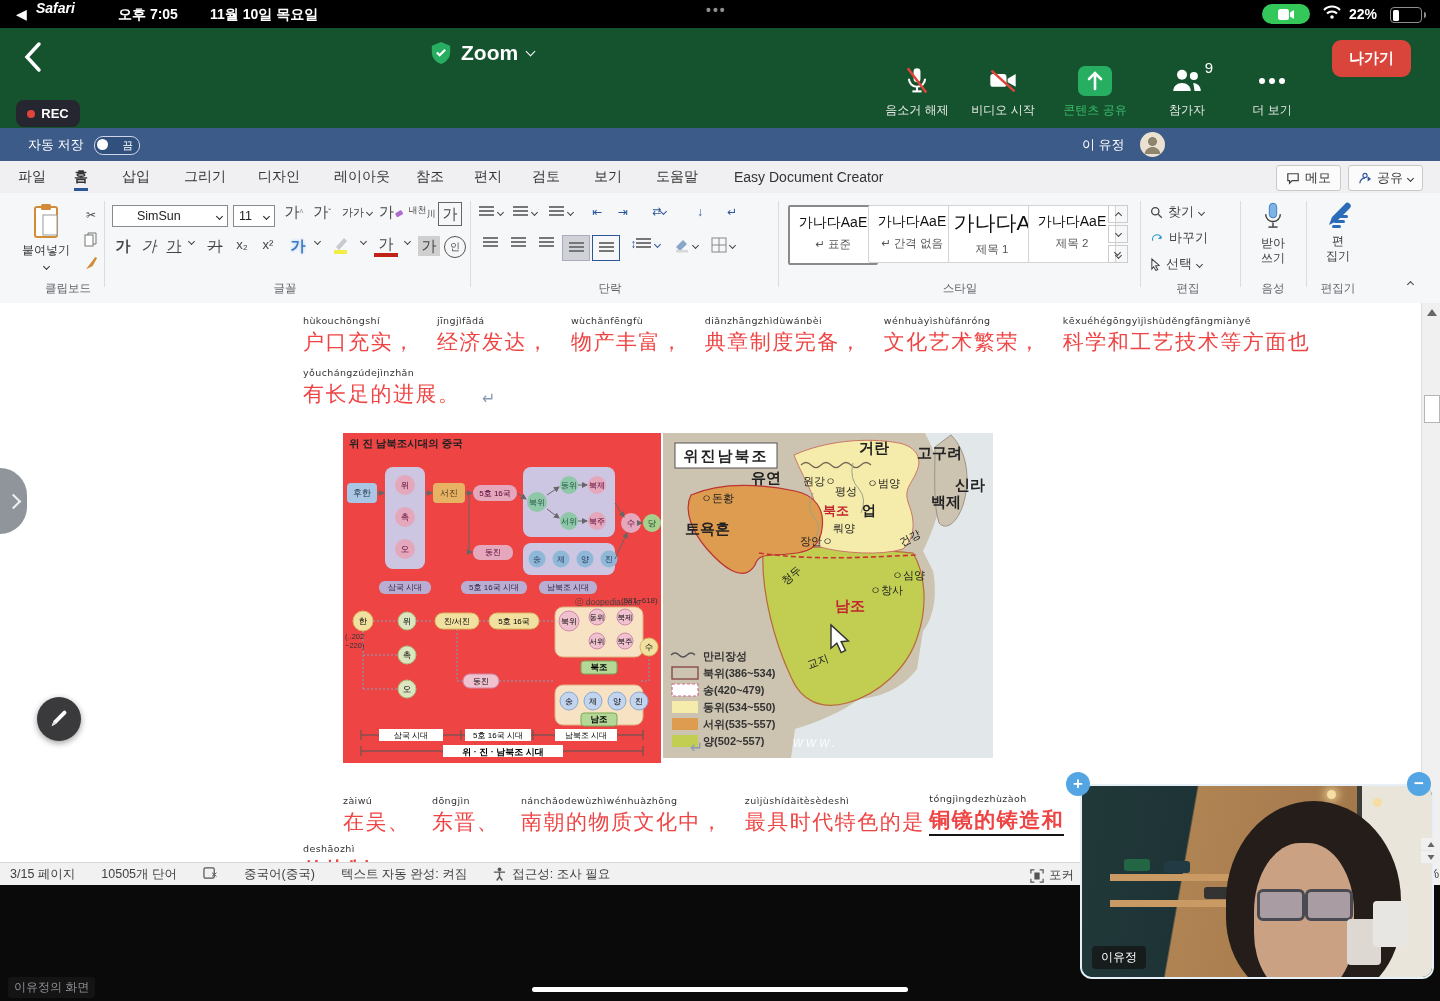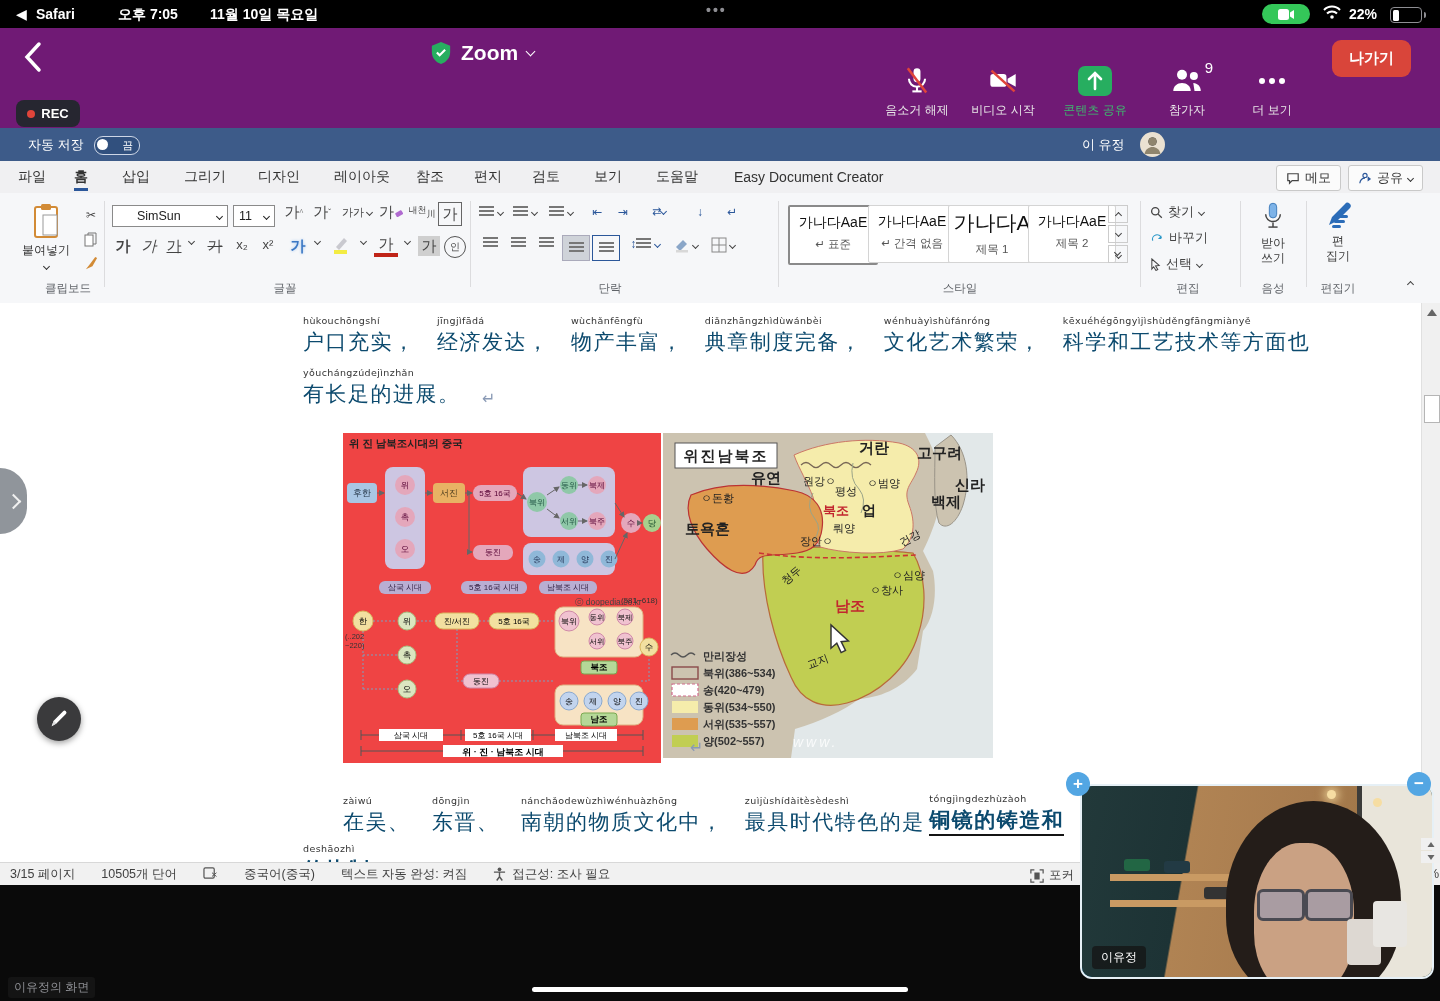--- a/index.html
+++ b/index.html
@@ -6,21 +6,21 @@
   #screen{position:relative;width:1440px;height:1001px;overflow:hidden;background:#0a0a0a;
     font-family:"Liberation Sans","DejaVu Sans",sans-serif;color:#222;}
   .abs{position:absolute;}
   .w{color:#fff;}
   .chev{display:inline-block;width:6px;height:6px;border-right:1.6px solid currentColor;border-bottom:1.6px solid currentColor;transform:rotate(45deg);vertical-align:middle;}
   .chev.s{width:4px;height:4px;border-width:1.2px;}
   .flexc{display:flex;align-items:center;}
   
   #ios-bar{left:0;top:0;width:1440px;height:28px;background:#000;color:#fff;font-size:14px;font-weight:bold;}
   
-  #zoom-bar{left:0;top:28px;width:1440px;height:113px;background:#701a75;}
+  #zoom-bar{left:0;top:28px;width:1440px;height:113px;background:#14532d;}
   .ztool{position:absolute;top:38px;width:86px;text-align:center;color:#e8e8e8;font-size:12px;}
   .ztool svg{display:block;margin:0 auto 6px;}
   
   #rec-badge{left:16px;top:100px;width:64px;height:27px;background:#262630;border-radius:8px;color:#fff;font-size:13px;font-weight:bold;display:flex;align-items:center;justify-content:center;gap:6px;z-index:5;}
   .recdot{width:8px;height:8px;border-radius:50%;background:#e0443a;}
   
   #titlebar{left:0;top:128px;width:1440px;height:33px;background:#3d5b89;color:#fff;font-size:13px;}
   #search-box{left:700px;top:132px;width:360px;height:24px;background:#9fadc6;border-radius:3px;color:#2e3d58;display:flex;align-items:center;gap:8px;padding-left:10px;box-sizing:border-box;font-size:13px;}
   .tbtn{position:absolute;top:130px;height:28px;display:flex;align-items:center;justify-content:center;color:#fff;}
   
@@ -38,21 +38,21 @@
   .ga{font-family:"Liberation Serif","DejaVu Serif",serif;font-size:15px;}
   .stylecard{position:absolute;top:12px;width:86px;height:56px;background:#fff;border:1px solid #d4d4d4;border-radius:2px;text-align:center;overflow:hidden;}
   .stylecard .samp{font-size:14px;margin-top:7px;color:#111;}
   .stylecard .snm{font-size:11.5px;color:#555;margin-top:5px;}
   .lines-icon{display:inline-block;width:15px;height:12px;background:repeating-linear-gradient(#777 0 1.6px,transparent 1.6px 4.2px);}
   
   #doc-area{left:0;top:303px;width:1421px;height:559px;background:#fff;overflow:hidden;}
   .pyline{white-space:nowrap;}
   .seg{display:inline-block;margin-right:17px;vertical-align:bottom;text-align:left;}
   .py{display:block;font-size:9.5px;color:#333;letter-spacing:.4px;height:13px;font-family:"DejaVu Sans",sans-serif;}
-  .zh{display:block;font-size:21px;color:#0c4a6e;font-family:"DejaVu Serif","Liberation Serif",serif;letter-spacing:1.5px;}
+  .zh{display:block;font-size:21px;color:#ef4444;font-family:"DejaVu Serif","Liberation Serif",serif;letter-spacing:1.5px;}
   .zh.b{font-weight:bold;border-bottom:2px solid #141414;}
   .retmark{color:#8a9ab5;font-size:16px;}
   
   #status-bar{left:0;top:862px;width:1440px;height:23px;background:#f1f1f1;border-top:1px solid #d8d8d8;font-size:12.5px;color:#3f3f3f;display:flex;align-items:center;gap:26px;padding-left:10px;box-sizing:border-box;}
   
   #v-scroll{left:1421px;top:303px;width:19px;height:559px;background:#f0f0f0;border-left:1px solid #e0e0e0;}
   .tri-up{width:0;height:0;border-left:5px solid transparent;border-right:5px solid transparent;border-bottom:7px solid #666;}
   .tri-down{width:0;height:0;border-left:5px solid transparent;border-right:5px solid transparent;border-top:7px solid #666;}
   
   #webcam{left:1080px;top:784px;width:350px;height:191px;border-radius:12px;border:2px solid rgba(255,255,255,.9);overflow:hidden;background:#0369a1;z-index:8;}
@@ -61,21 +61,21 @@
   #home-indicator{left:532px;top:987px;width:376px;height:5px;border-radius:3px;background:#fff;}
   svg text{font-family:"Liberation Sans","DejaVu Sans",sans-serif;}
 </style>
 </head>
 <body>
 
 <div id="screen">
 
   <div class="abs" id="ios-bar">
     <span class="abs" style="left:16px;top:6px;">◀</span>
-    <span class="abs" style="left:36px;top:6px;">Safari</span>
+    <span class="abs" style="left:36px;top:0;font-style:italic;">Safari</span>
     <span class="abs" style="left:118px;top:6px;">오후 7:05</span>
     <span class="abs" style="left:210px;top:6px;">11월 10일 목요일</span>
     <span class="abs" style="left:706px;top:2px;color:#8e8e93;letter-spacing:2px;">•••</span>
     <span class="abs" style="left:1262px;top:4px;width:48px;height:20px;background:#34c759;border-radius:10px;display:flex;align-items:center;justify-content:center;">
       <svg width="16" height="11" viewBox="0 0 16 11">
           <rect x="0" y="0" width="11" height="11" rx="2.5" fill="#fff"></rect>
           <path d="M12 3.5 16 1v9l-4-2.5z" fill="#fff"></path>
         </svg>
     </span>
     <span class="abs" style="left:1322px;top:4px;">

